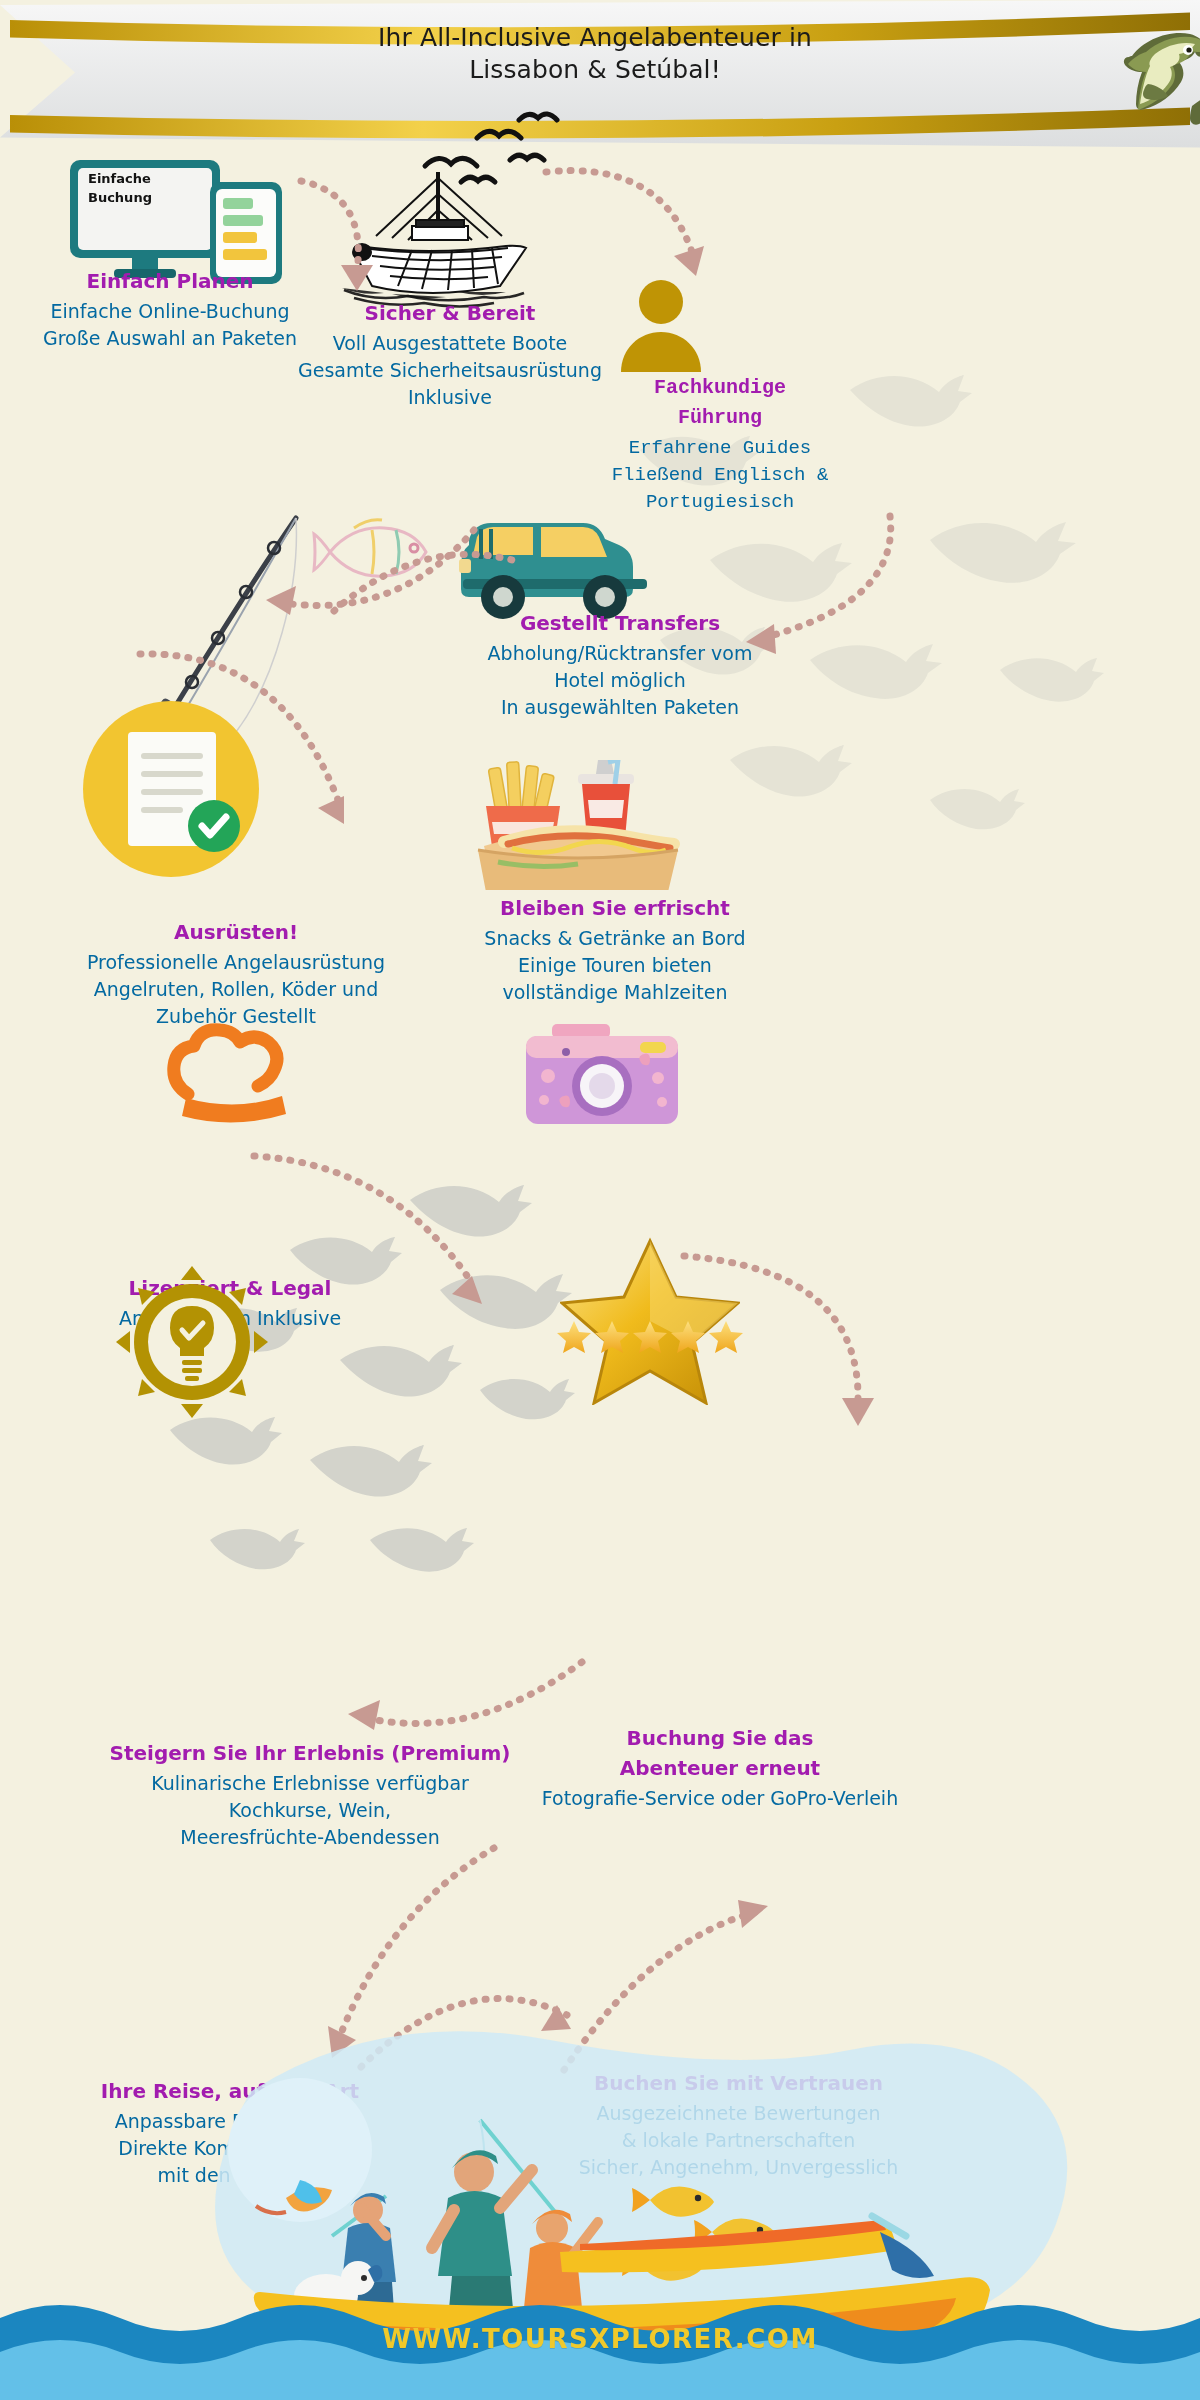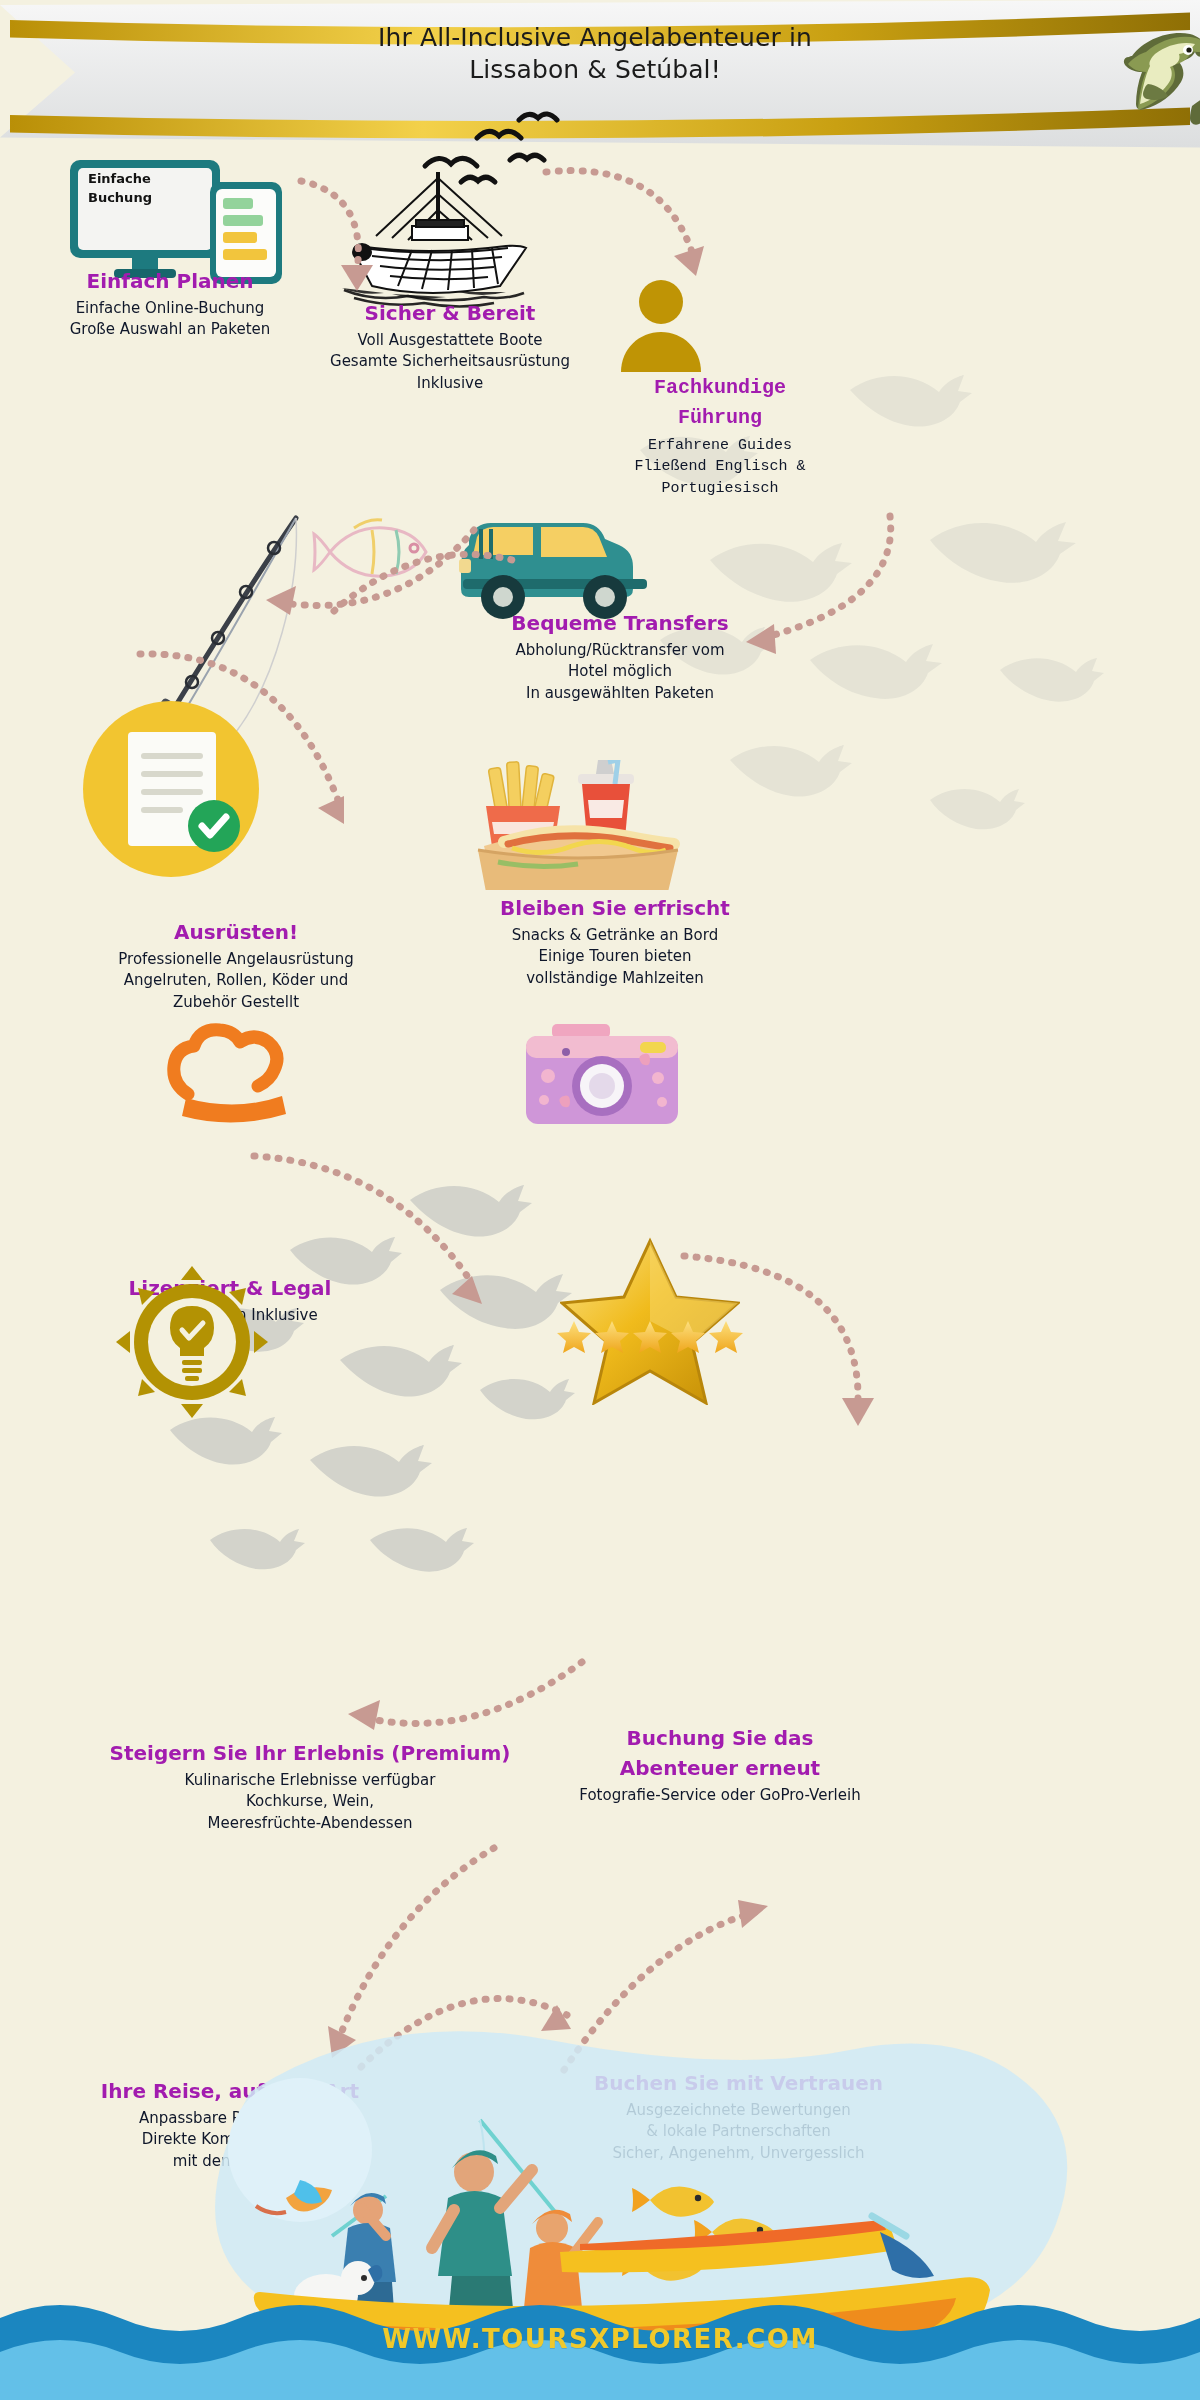--- a/index.html
+++ b/index.html
@@ -22,21 +22,21 @@
   #banner .title{
     position:absolute;left:120px;right:130px;top:22px;
     text-align:center;font-weight:normal;font-size:25px;line-height:1.28;
     color:#1b1b1b;letter-spacing:.1px;
   }
   #bannerFish{position:absolute;right:-22px;top:22px;width:120px;height:110px;}
 
   
   .block{position:absolute;text-align:center;}
   .block .head{font-weight:bold;font-size:20px;line-height:1.3;margin:0 0 4px;color:#a21caf;}
-  .block .line{font-size:15px;line-height:1.42;color:#0f172a;}
+  .block .line{font-size:19px;line-height:1.42;color:#0369a1;}
 
   
   .arrow{position:absolute;pointer-events:none;}
   .arrow svg{display:block;overflow:visible;}
   .arrow path{fill:none;stroke:#c79a92;stroke-width:7;stroke-linecap:round;
               stroke-dasharray:1 11;}
   .arrow .solidhead{fill:#c79a92;stroke:none;}
 
   
   #footerScene{position:absolute;left:0;bottom:0;width:1200px;height:400px;}
@@ -260,21 +260,21 @@
       <circle cx="150" cy="92" r="22" fill="#173a3d"></circle>
         <circle cx="150" cy="92" r="10" fill="#cfd7cf"></circle>
       <rect x="4" y="54" width="12" height="14" rx="3" fill="#f2d98f"></rect>
       <g fill="#1e6b6c">
           <rect x="24" y="24" width="4" height="30"></rect>
           <rect x="34" y="24" width="4" height="30"></rect>
         </g>
     </svg>
   </div>
   <div class="block" style="left:400px;top:610px;width:440px;">
-    <div class="head">Bequeme Transfers</div>
+    <div class="head">Gestellt Transfers</div>
     <div class="line">Abholung/Rücktransfer vom</div>
     <div class="line">Hotel möglich</div>
     <div class="line">In ausgewählten Paketen</div>
   </div>
 
   <div class="abs" style="left:76px;top:694px;">
     <svg width="190" height="190" viewBox="0 0 190 190">
       <circle cx="95" cy="95" r="88" fill="#f2c530"></circle>
       <rect x="52" y="38" width="88" height="114" rx="4" fill="#fbfbf7"></rect>
       <g stroke="#d8d8cc" stroke-width="6" stroke-linecap="round">

